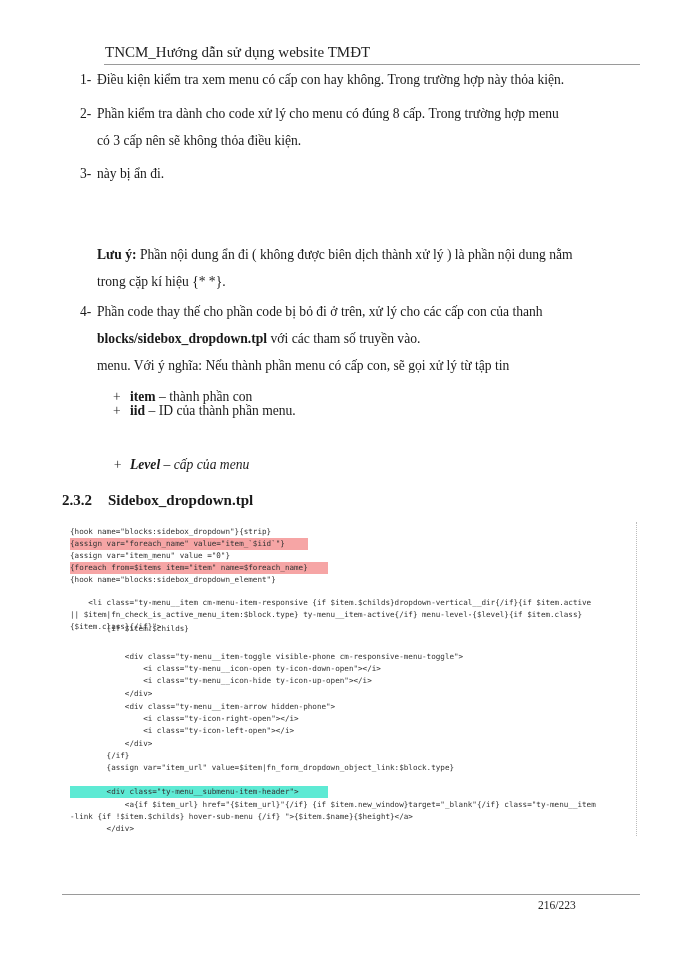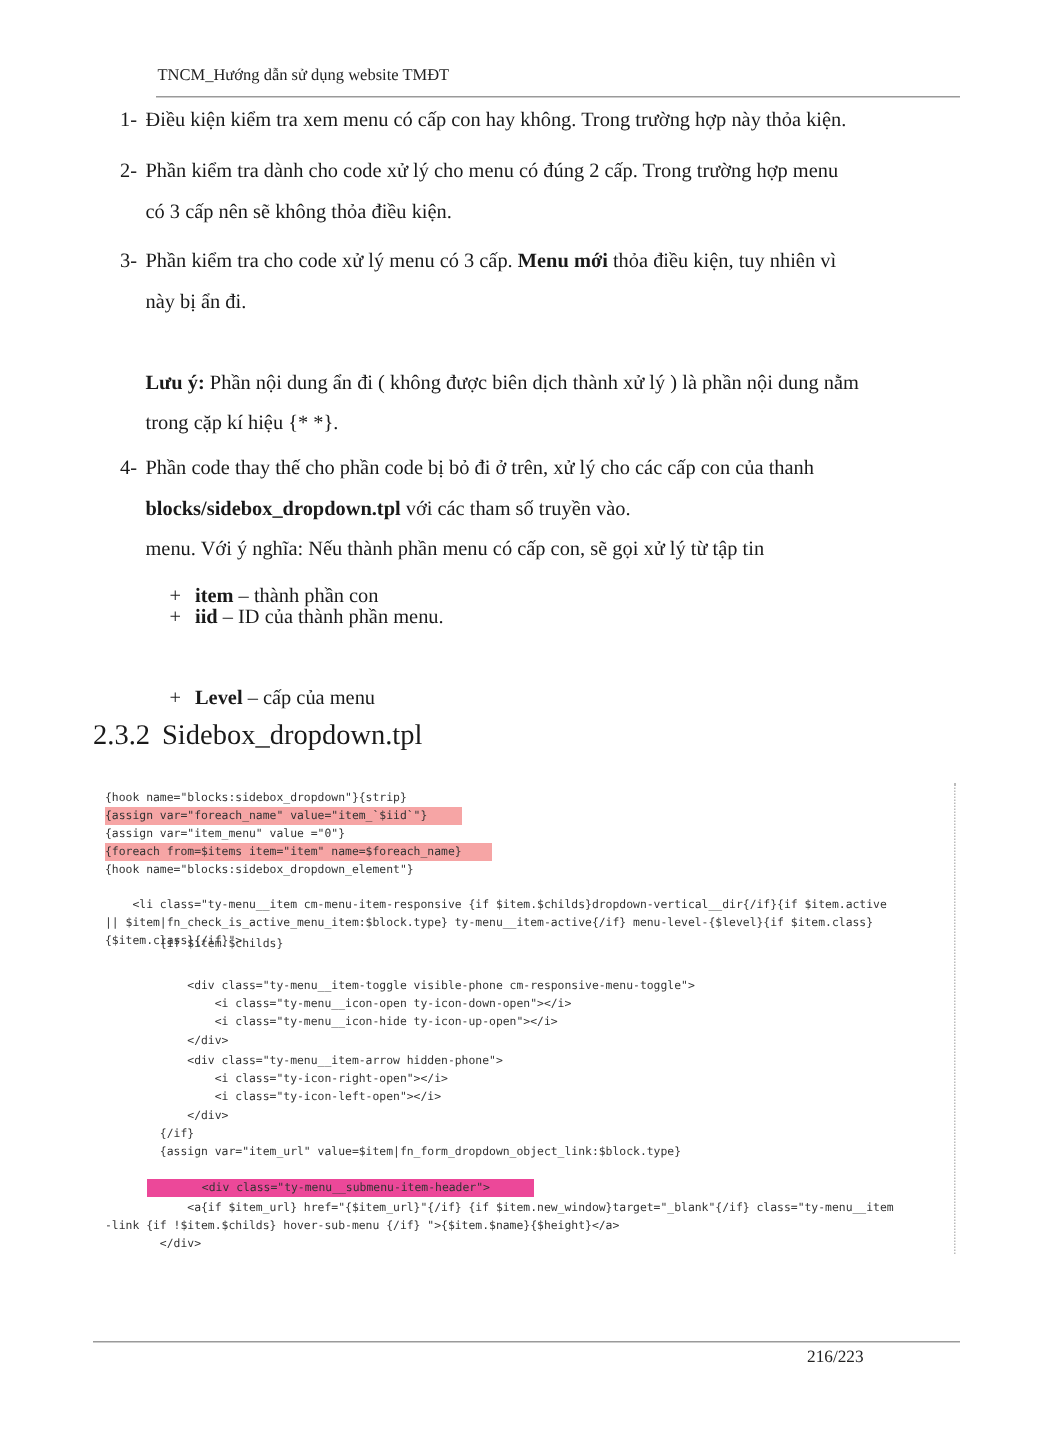--- a/index.html
+++ b/index.html
@@ -1,73 +1,72 @@
 <!DOCTYPE html>
 <html><head>
   <meta charset="utf-8">
   <style>
     html, body { margin: 0; padding: 0; background: #ffffff; }
     body { width: 700px; height: 960px; position: relative; overflow: hidden;
            font-family: "Liberation Serif", "DejaVu Serif", serif; color: #1a1a1a; }
-    .header { position: absolute; left: 105px; top: 44px; font-size: 11px; color: #222; }
+    .header { position: absolute; left: 105px; top: 44px; font-size: 15px; color: #222; }
     .header-rule { position: absolute; left: 104px; top: 64px; width: 536px; height: 0; border-top: 1px solid #9a9a9a; }
     .item { position: absolute; left: 80px; width: 565px; font-size: 13.6px; line-height: 27px; }
     .item .num { position: absolute; left: 0; top: 0; }
     .item .txt { margin-left: 17px; }
     .note { position: absolute; left: 97px; width: 548px; font-size: 13.6px; line-height: 27px; }
     .sub { position: absolute; left: 113px; font-size: 13.6px; line-height: 20px; }
     .sub .plus { display: inline-block; width: 17px; }
     b { font-weight: bold; }
-    .section { position: absolute; left: 62px; top: 480px; font-size: 19px; font-weight: normal; }
+    .section { position: absolute; left: 62px; top: 492px; font-size: 15px; font-weight: bold; }
     .section .secnum { display: inline-block; width: 46px; }
     .code { position: absolute; left: 62px; top: 522px; width: 574px; height: 314px; border-right: 1px dotted #bbb; background: #fff; }
     .code .ln { position: absolute; left: 0; width: 574px; white-space: pre; font-family: "DejaVu Sans Mono", monospace; font-size: 7.6px; line-height: 12.1px; color: #333; }
     .code .hl { background: #f6a5a5; }
-    .code .hl2 { background: #ec4899; margin-left: 28px; }
+    .code .hl2 { background: #5eead4; }
     .footer-rule { position: absolute; left: 62px; top: 894px; width: 578px; border-top: 1px solid #9a9a9a; }
     .pagenum { position: absolute; left: 538px; top: 899px; font-size: 11.5px; color: #222; text-align: right; }
   </style>
 </head>
 <body>
 
 <div class="header">TNCM_Hướng dẫn sử dụng website TMĐT</div>
 <div class="header-rule"></div>
 
 <div class="item" style="top:66px;">
   <span class="num">1-</span>
   <div class="txt">Điều kiện kiểm tra xem menu có cấp con hay không. Trong trường hợp này thỏa kiện.</div>
 </div>
 
 <div class="item" style="top:100px;">
   <span class="num">2-</span>
-  <div class="txt">Phần kiểm tra dành cho code xử lý cho menu có đúng 2 cấp. Trong trường hợp menu</div>
+  <div class="txt">Phần kiểm tra dành cho code xử lý cho menu có đúng 8 cấp. Trong trường hợp menu</div>
   <div class="txt">có 3 cấp nên sẽ không thỏa điều kiện.</div>
 </div>
 
 <div class="item" style="top:160px;">
   <span class="num">3-</span>
-  <div class="txt"><span>Phần kiểm tra cho code xử lý menu có 3 cấp. </span><b>Menu mới</b><span> thỏa điều kiện, tuy nhiên vì</span></div>
   <div class="txt">này bị ẩn đi.</div>
 </div>
 
 <div class="note" style="top:241px;">
   <div><b>Lưu ý:</b><span> Phần nội dung ẩn đi ( không được biên dịch thành xử lý ) là phần nội dung nằm</span></div>
   <div>trong cặp kí hiệu  {* *}.</div>
 </div>
 
 <div class="item" style="top:298px;">
   <span class="num">4-</span>
   <div class="txt">Phần code thay thế cho phần code bị bỏ đi ở trên, xử lý cho các cấp con của thanh</div>
   <div class="txt"><b>blocks/sidebox_dropdown.tpl</b><span> với các tham số truyền vào.</span></div>
   <div class="txt">menu. Với ý nghĩa: Nếu thành phần menu có cấp con, sẽ gọi xử lý từ tập tin</div>
 </div>
 
 <div class="sub" style="top:387px;"><span class="plus">+</span><b>item</b><span> – thành phần con</span></div>
 <div class="sub" style="top:401px;"><span class="plus">+</span><b>iid</b><span> – ID của thành phần menu.</span></div>
-<div class="sub" style="top:455px;"><span class="plus">+</span><b>Level</b><span> – cấp của menu</span></div>
+<div class="sub" style="top:455px;font-style:italic;"><span class="plus">+</span><b>Level</b><span> – cấp của menu</span></div>
 
 <div class="section">
   <span class="secnum">2.3.2</span><span>Sidebox_dropdown.tpl</span>
 </div>
 
 <div class="code">
   <div class="ln" style="top:4px;left:8px;">{hook name="blocks:sidebox_dropdown"}{strip}</div>
   <div class="ln hl" style="top:16px;left:8px;width:238px;">{assign var="foreach_name" value="item_`$iid`"}</div>
   <div class="ln" style="top:28px;left:8px;">{assign var="item_menu" value ="0"}</div>
   <div class="ln hl" style="top:40px;left:8px;width:258px;">{foreach from=$items item="item" name=$foreach_name}</div>

